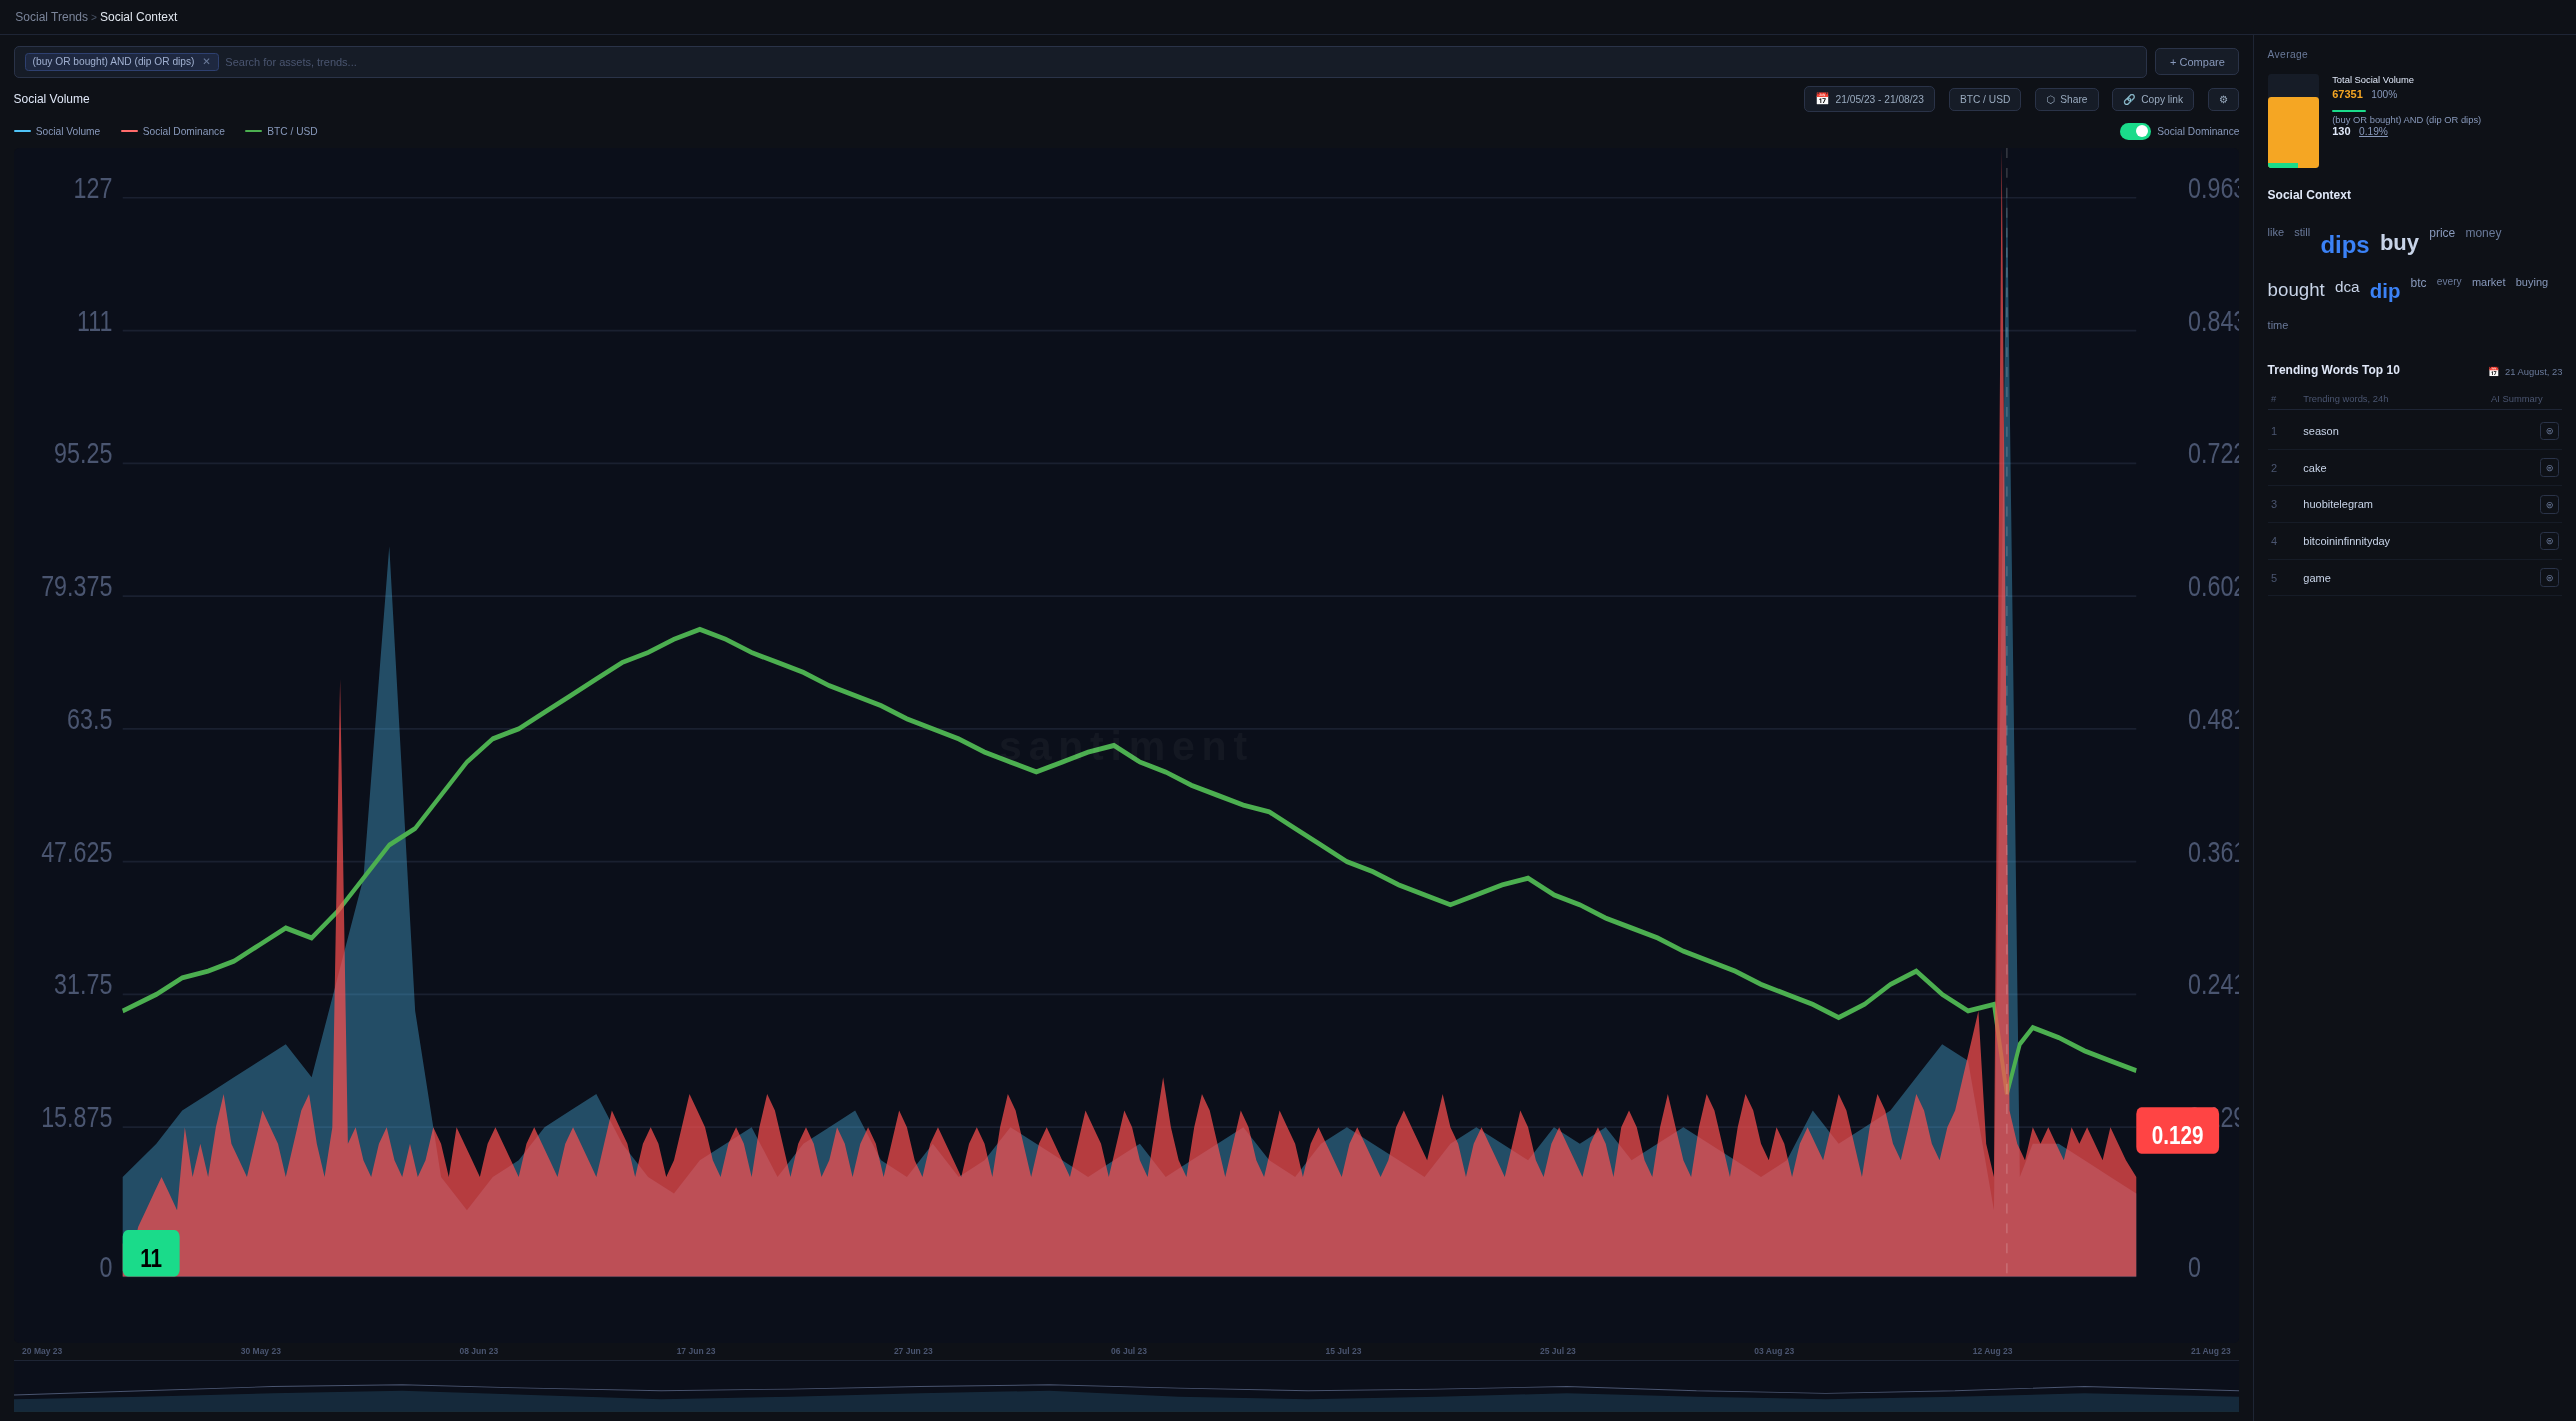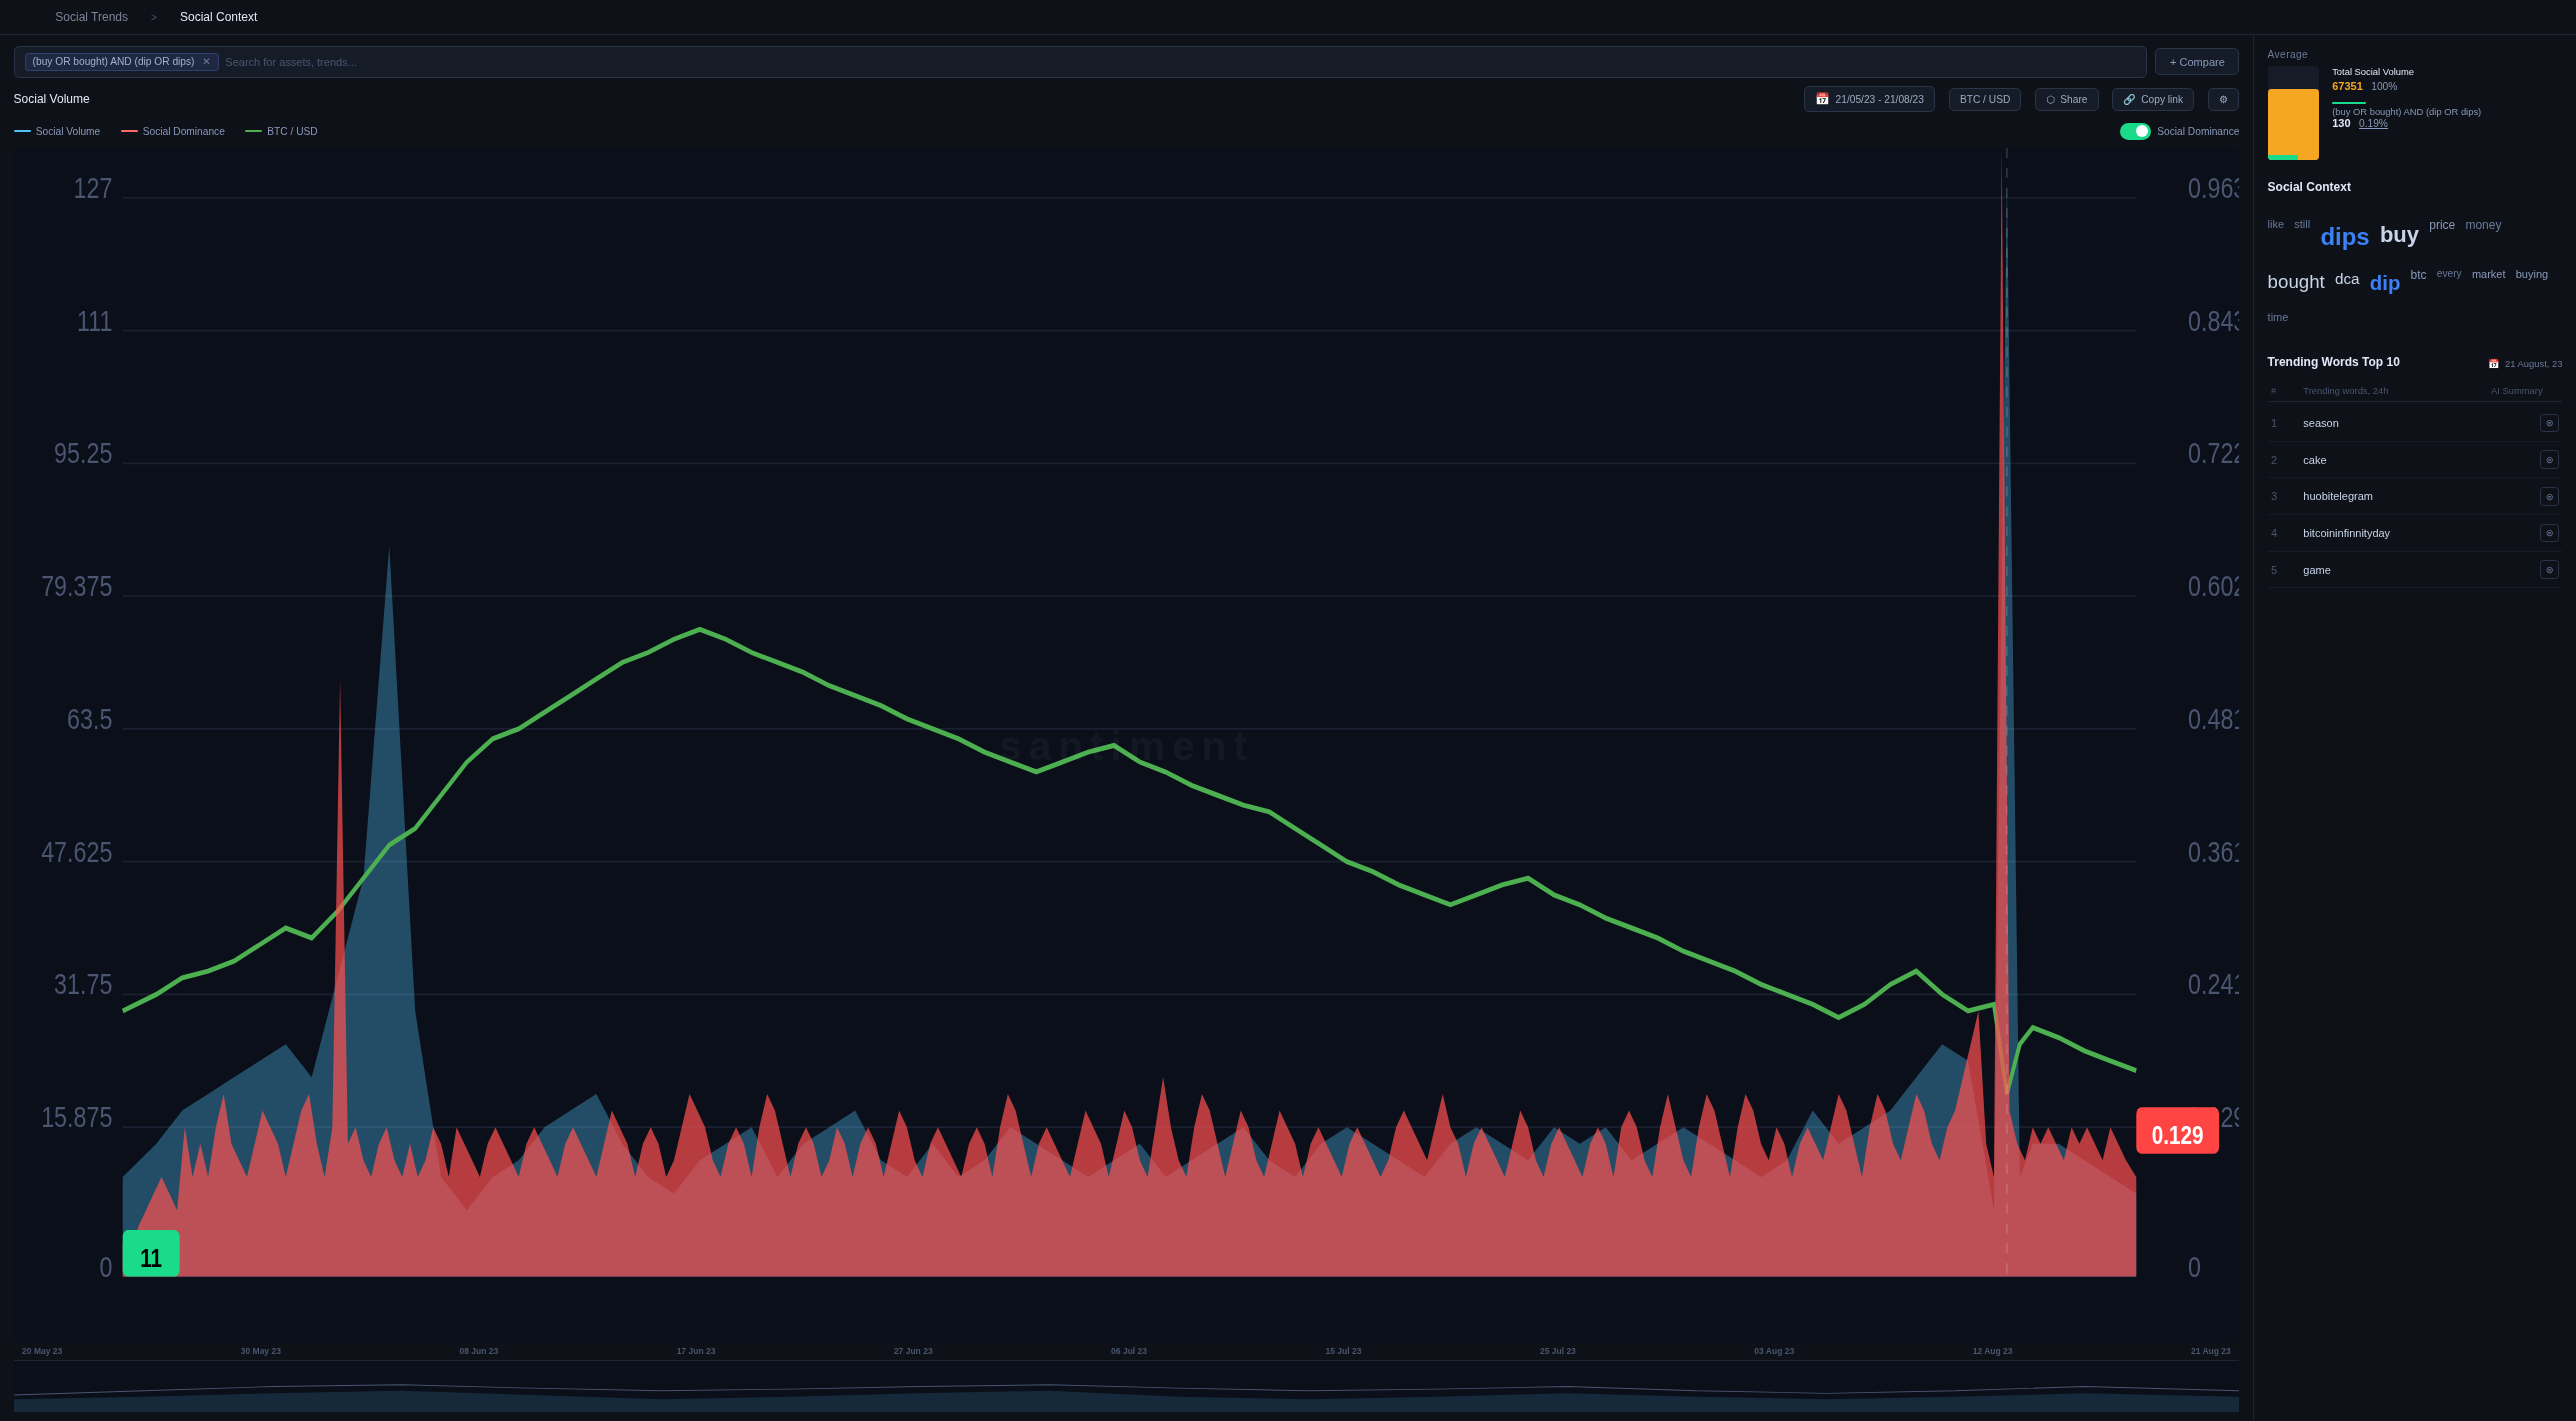--- a/index.html
+++ b/index.html
@@ -15,23 +15,22 @@
     }
     .top-header {
       display: flex;
       align-items: center;
       padding: 10.2px 15.3px;
       border-bottom: 0.9px solid #1e2535;
     }
     .breadcrumb {
       display: flex;
       align-items: center;
-      gap: 23px;
+      gap: 3px;
       font-size: 12px;
-      margin-left: 40px;
     }
     .breadcrumb-link {
       color: #7a8499;
       cursor: pointer;
     }
     .breadcrumb-separator {
       color: #4a5568;
       font-size: 10.2px;
     }
     .breadcrumb-current {
@@ -216,21 +215,21 @@
       font-size: 8.5px;
       color: #4a5570;
       font-weight: bold;
     }
     .right-panel-section {
       margin-bottom: 20.4px;
     }
     .section-label {
       font-size: 10.2px;
       color: #6a7a9a;
-      margin-bottom: 6px;
+      margin-bottom: 14px;
       font-weight: 500;
       letter-spacing: 0.4px;
     }
     .average-block {
       display: flex;
       gap: 13.6px;
       margin-bottom: 13.6px;
     }
     .avg-bar-container {
       width: 51px;

